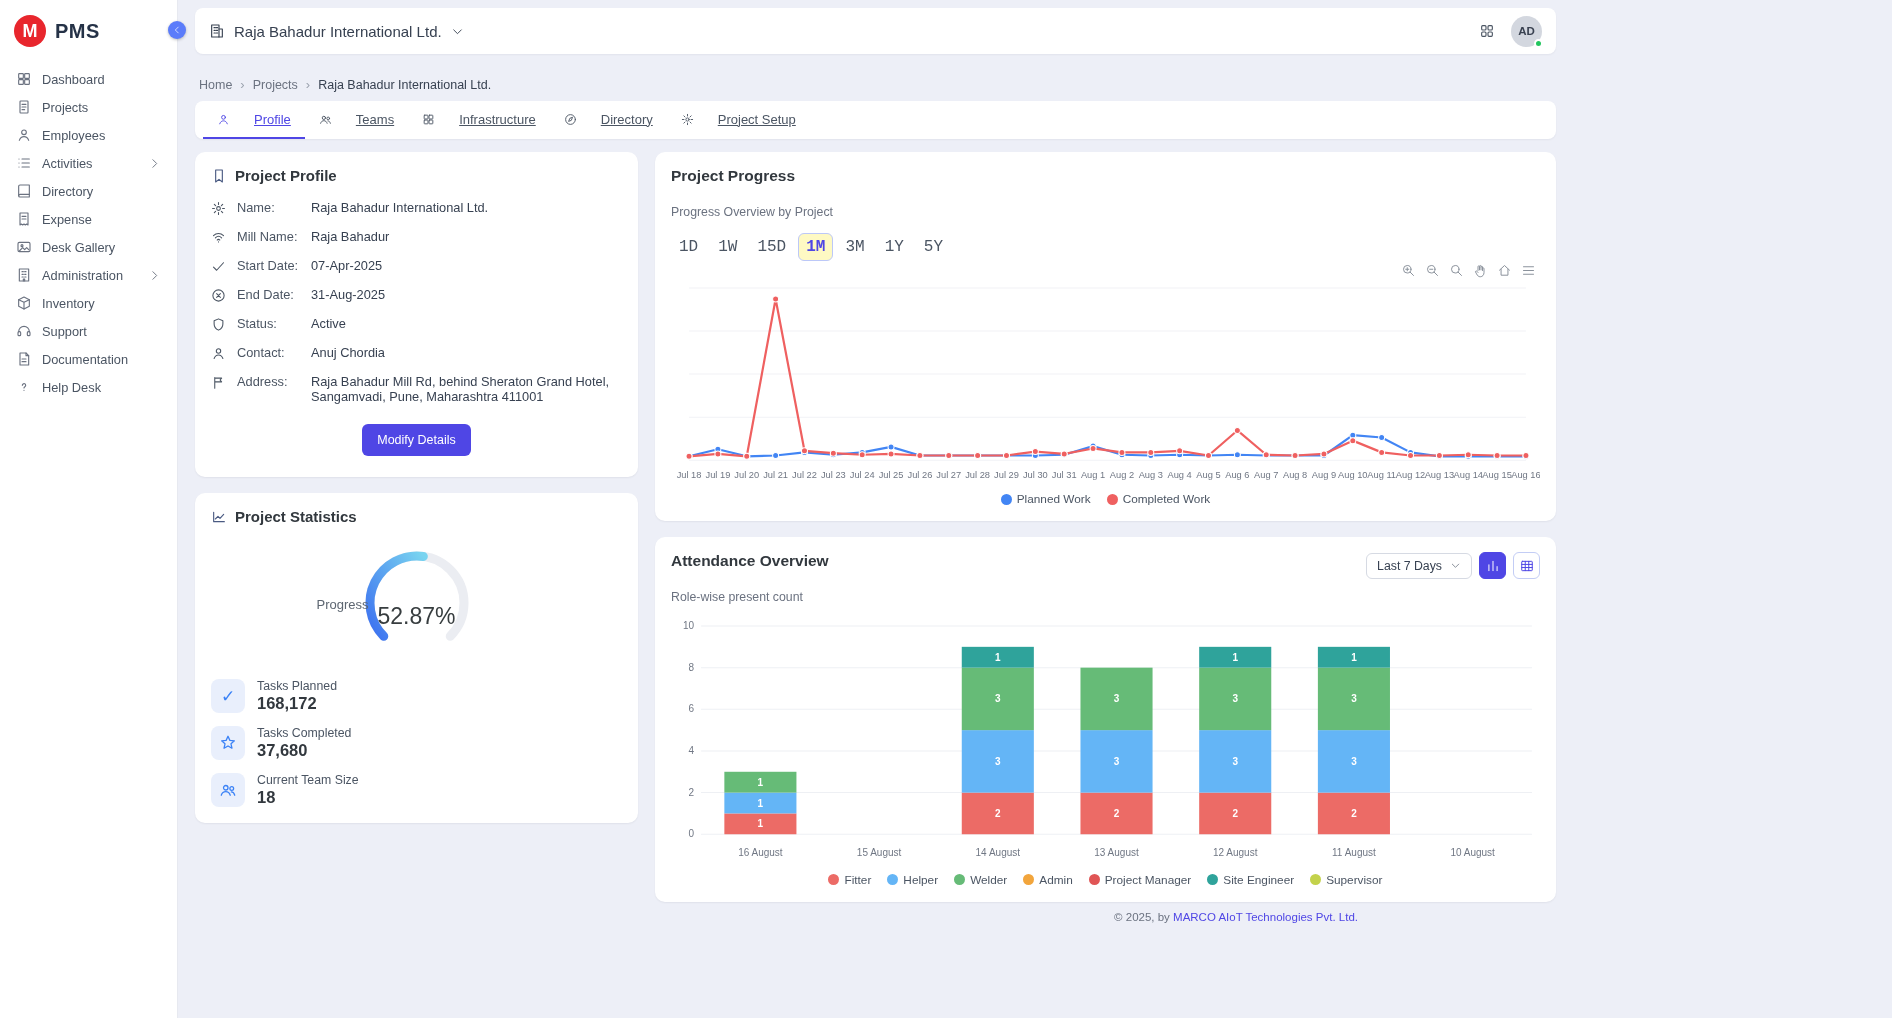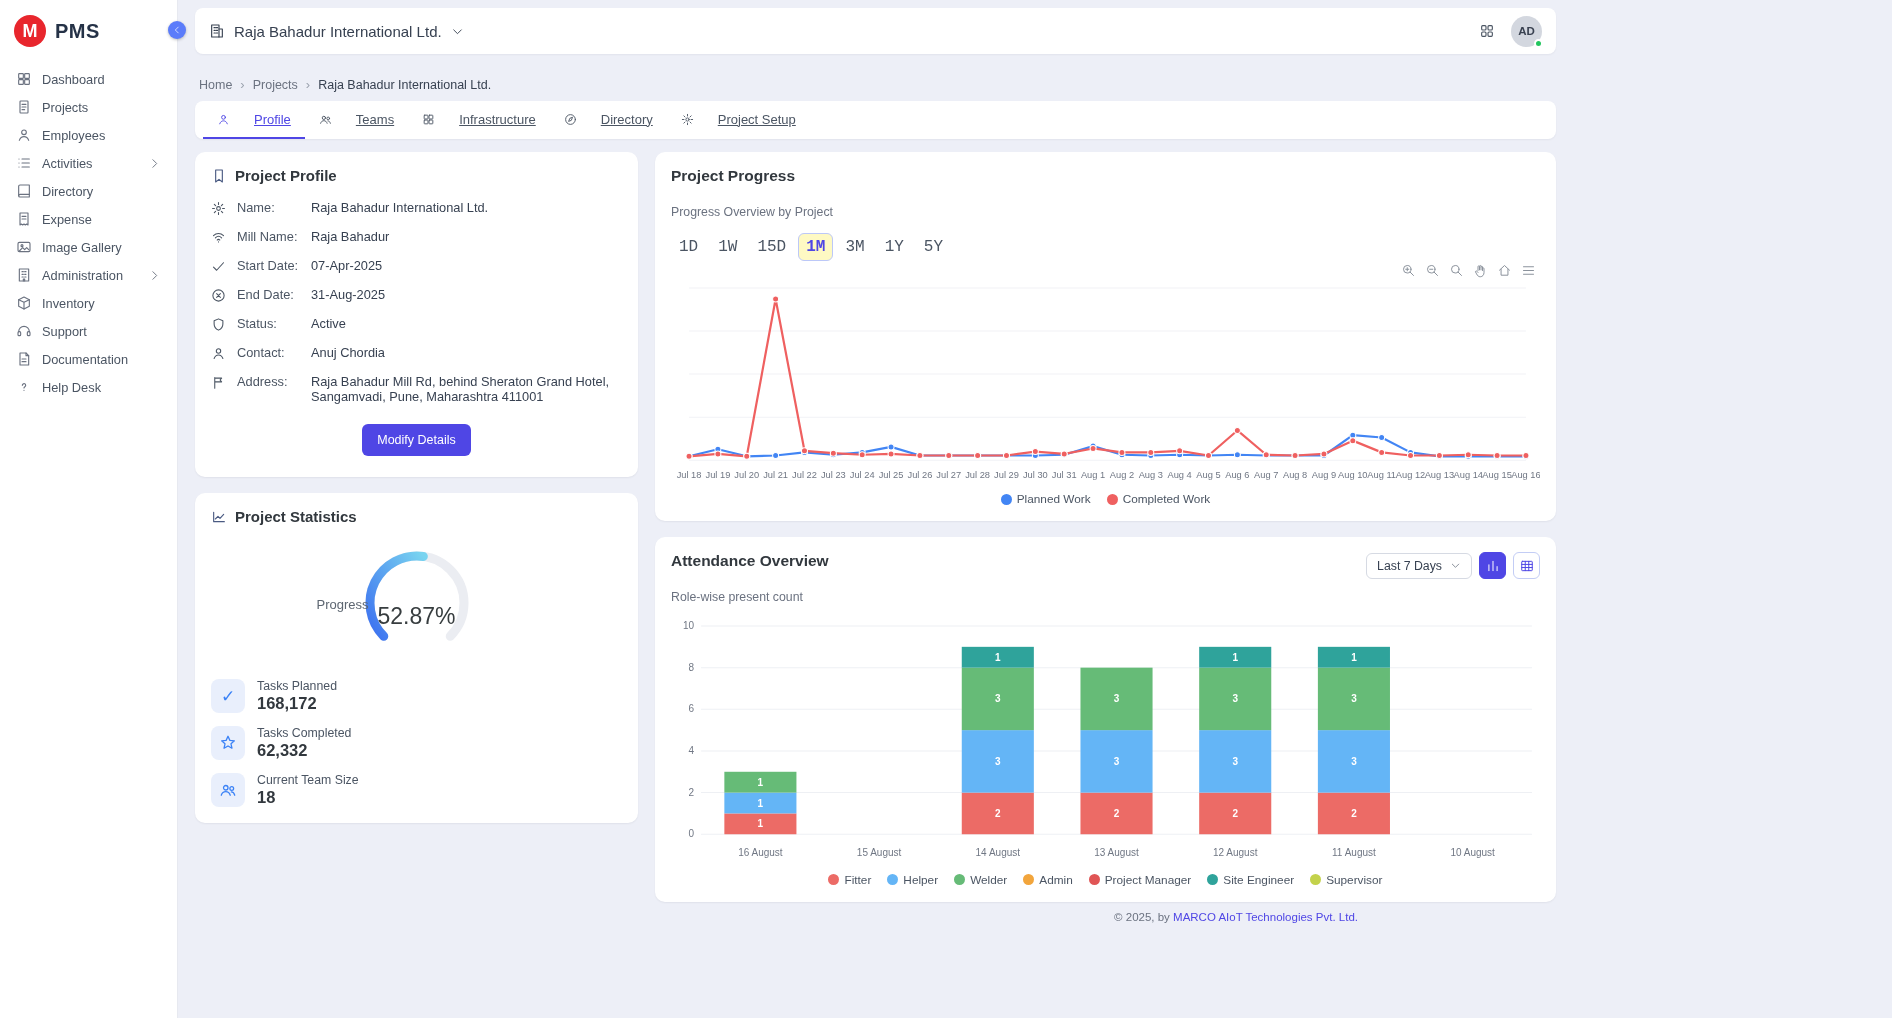--- a/index.html
+++ b/index.html
@@ -152,21 +152,21 @@
             <path d="M9 8h6M9 12h6"></path>
           </svg>
         <span>Expense</span>
       </div>
       <div class="menu-item">
         <svg class="ic" viewBox="0 0 24 24">
             <rect x="3" y="5" width="18" height="14" rx="2"></rect>
             <circle cx="9" cy="10" r="1.5"></circle>
             <path d="M5 18l5-5 3 3 3-3 3 3"></path>
           </svg>
-        <span>Image Gallery</span>
+        <span>Desk Gallery</span>
       </div>
       <div class="menu-item">
         <svg class="ic" viewBox="0 0 24 24">
             <rect x="5" y="3" width="14" height="18"></rect>
             <path d="M9 7h2M13 7h2M9 11h2M13 11h2M9 15h2M13 15h2M11 21v-3h2v3"></path>
           </svg>
         <span>Administration</span>
         <svg class="ic sm chev" viewBox="0 0 24 24">
             <path d="M9 5l7 7-7 7"></path>
           </svg>
@@ -375,21 +375,21 @@
                 </span>
               </div>
               <div class="stat-row">
                 <span class="stat-ic">
                   <svg class="ic" viewBox="0 0 24 24">
                       <path d="M12 3l2.5 5.5 6 .6-4.5 4 1.3 5.9L12 16l-5.3 3 1.3-5.9-4.5-4 6-.6z"></path>
                     </svg>
                 </span>
                 <span>
                   <div class="stat-label">Tasks Completed</div>
-                  <div class="stat-value">62,332</div>
+                  <div class="stat-value">37,680</div>
                 </span>
               </div>
               <div class="stat-row">
                 <span class="stat-ic">
                   <svg class="ic" viewBox="0 0 24 24">
                       <circle cx="9" cy="9" r="3"></circle>
                       <path d="M3 19c1-3.2 3.2-4.8 6-4.8s5 1.6 6 4.8"></path>
                       <circle cx="17" cy="10" r="2.5"></circle>
                       <path d="M16.5 14.6c2.3.2 3.7 1.6 4.5 4.4"></path>
                     </svg>

